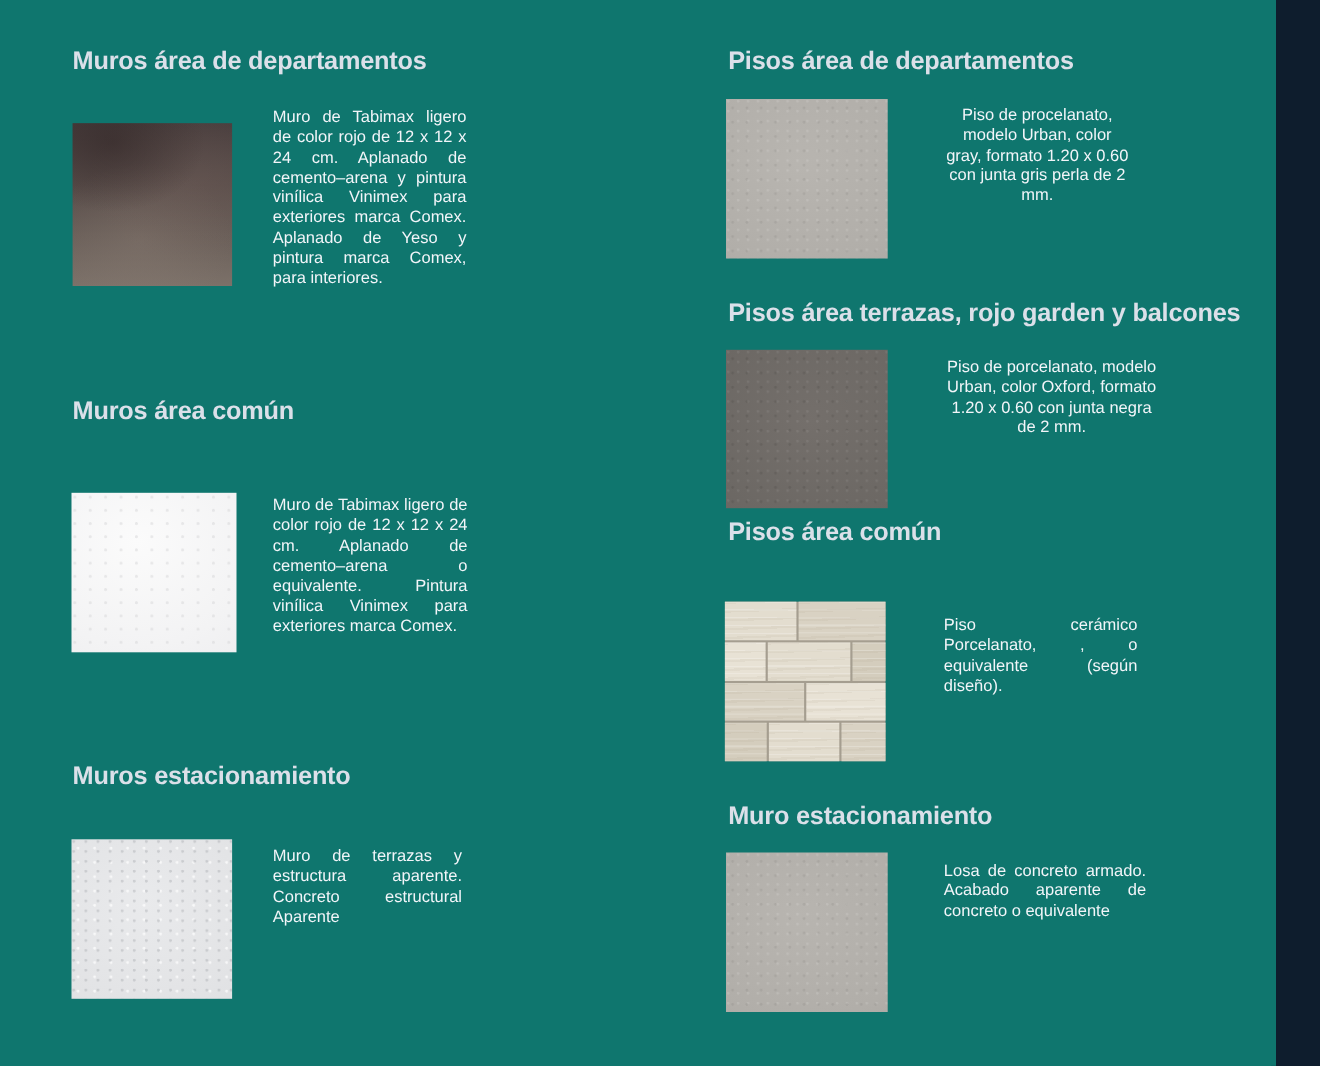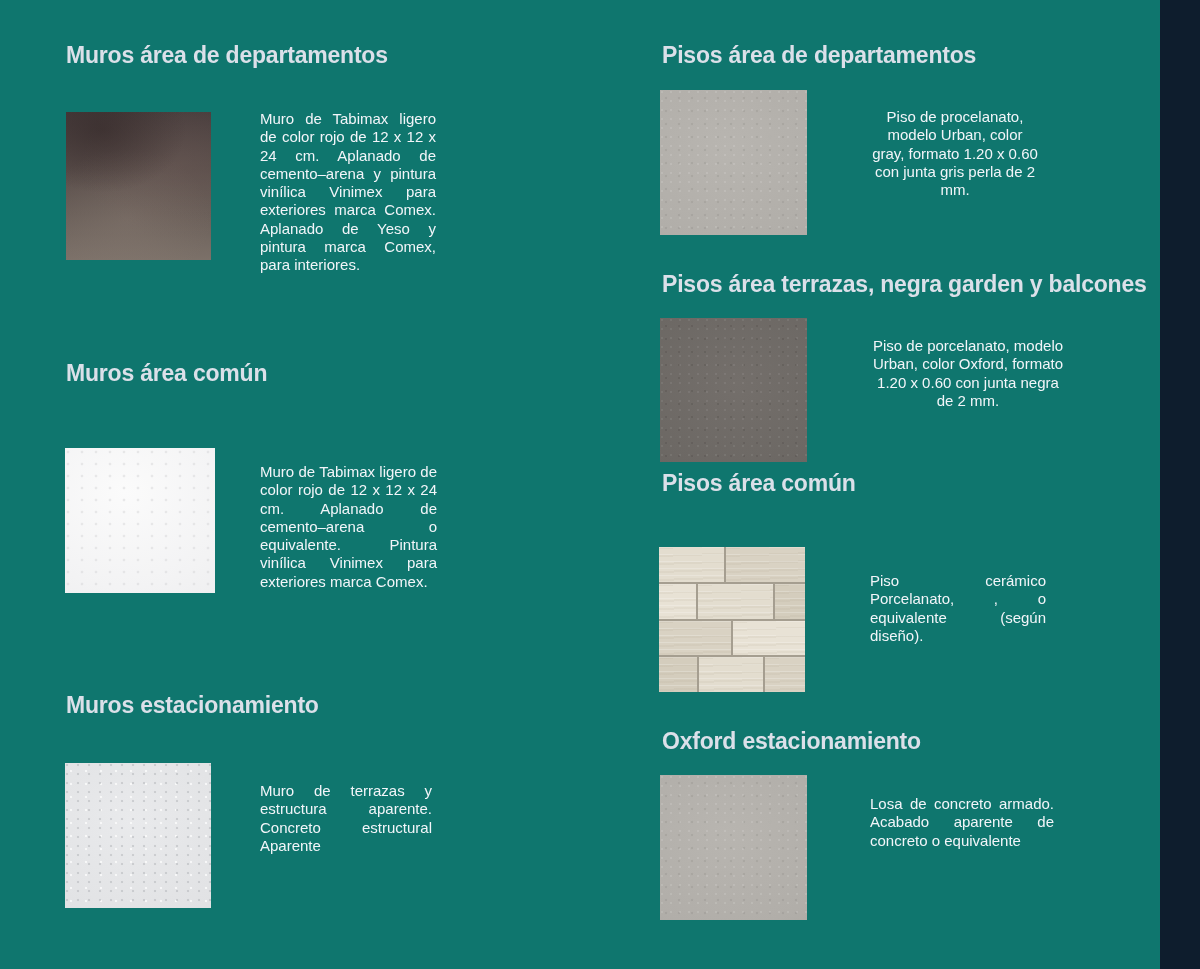--- a/index.html
+++ b/index.html
@@ -22,21 +22,21 @@
     position: absolute;
     margin: 0;
     color: #dbe0e9;
     font-size: 23px;
     font-weight: bold;
     letter-spacing: -0.2px;
     white-space: nowrap;
   }
   .desc {
     position: absolute;
-    margin: 17px;
+    margin: 5px;
     color: #f2f5f9;
     font-size: 15px;
     line-height: 18.3px;
     text-align: justify;
   }
   .desc.ragged { text-align: center; }
 
   .swatch { position: absolute; }
 
   
@@ -146,21 +146,21 @@
     <p class="desc d-s3">Muro de terrazas y estructura aparente. Concreto estructural Aparente</p>
   </section>
 
   <section>
     <h2 class="title t-s4">Pisos área de departamentos</h2>
     <div class="swatch sw-s4"></div>
     <p class="desc d-s4 ragged">Piso de procelanato, modelo Urban, color gray, formato 1.20 x 0.60 con junta gris perla de 2 mm.</p>
   </section>
 
   <section>
-    <h2 class="title t-s5">Pisos área terrazas, negra garden y balcones</h2>
+    <h2 class="title t-s5">Pisos área terrazas, rojo garden y balcones</h2>
     <div class="swatch sw-s5"></div>
     <p class="desc d-s5 ragged">Piso de porcelanato, modelo Urban, color Oxford, formato 1.20 x 0.60 con junta negra de 2 mm.</p>
   </section>
 
   <section>
     <h2 class="title t-s6">Pisos área común</h2>
     <div class="swatch sw-s6 planks">
       <div class="prow">
         <div class="plank tone-a" style="flex:45"></div>
         <div class="plank tone-b" style="flex:55"></div>
@@ -177,18 +177,18 @@
       <div class="prow">
         <div class="plank tone-d" style="flex:27"></div>
         <div class="plank tone-a" style="flex:45"></div>
         <div class="plank tone-b" style="flex:28"></div>
       </div>
     </div>
     <p class="desc d-s6">Piso cerámico Porcelanato, , o equivalente (según diseño).</p>
   </section>
 
   <section>
-    <h2 class="title t-s7">Oxford estacionamiento</h2>
+    <h2 class="title t-s7">Muro estacionamiento</h2>
     <div class="swatch sw-s7"></div>
     <p class="desc d-s7">Losa de concreto armado. Acabado aparente de concreto o equivalente</p>
   </section>
 
 </div>
 
 </body></html>

